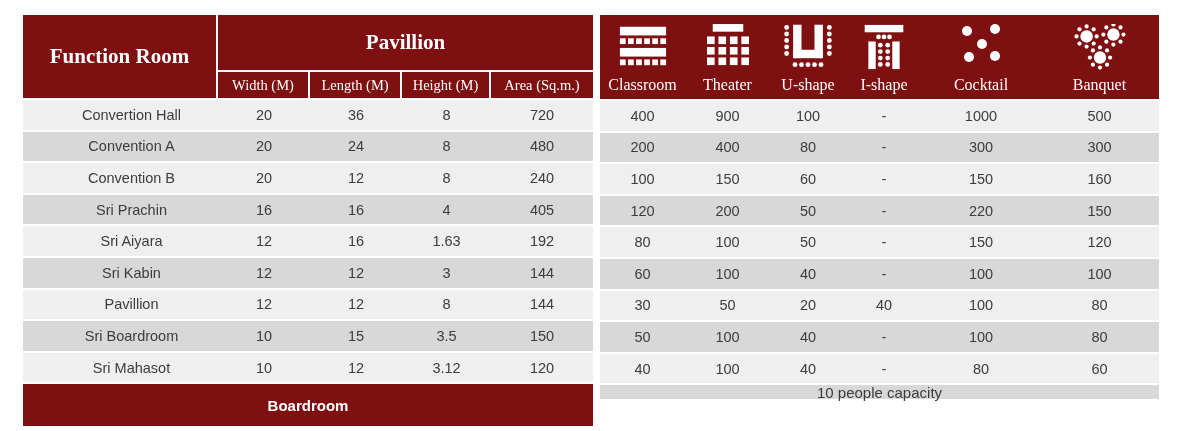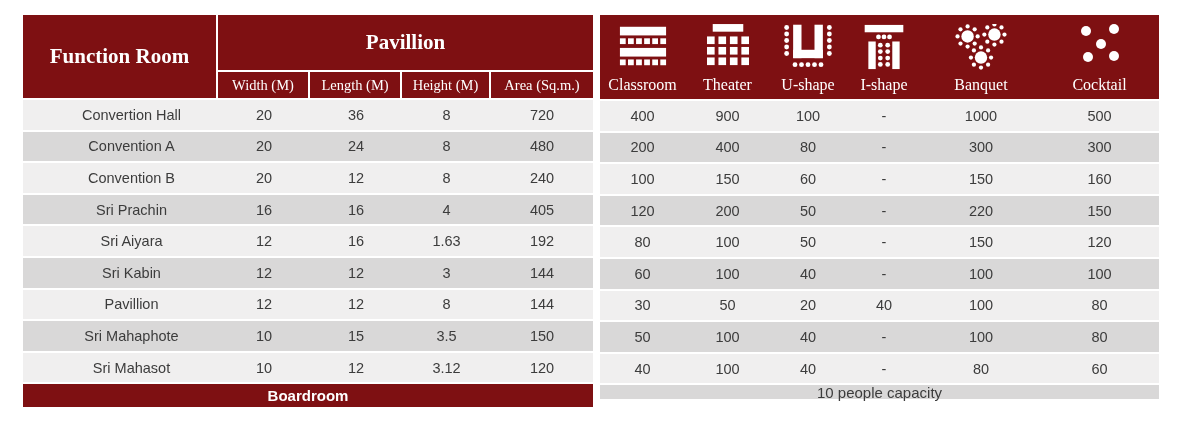--- a/index.html
+++ b/index.html
@@ -46,21 +46,21 @@
   .trow { height:29.6px; display:grid; align-items:center; color:var(--text,#3c3c3c); font-size:14.5px; }
   .trow.light { background:var(--rowLight,#f0efef); }
   .trow.dark  { background:var(--rowDark,#d9d8d8); }
   .l-row { grid-template-columns:195px 92px 92px 89px 102px; }
   .r-row { grid-template-columns:85px 85px 76px 76px 118px 119px; }
   .cell  { text-align:center; }
   .name-cell { text-align:center; padding-left:22px; }
 
   
   .l-footer {
-    margin-top:2px; height:23px; background:var(--maroon,#7e1012);
+    margin-top:2px; height:42px; background:var(--maroon,#7e1012);
     color:#fff; font-weight:bold; font-size:15px;
     display:flex; align-items:center; justify-content:center;
   }
   .r-footer {
     margin-top:2px; height:14px; background:var(--rowDark,#d9d8d8);
     color:var(--text,#3c3c3c); font-size:15px;
     display:flex; align-items:center; justify-content:center;
   }
 </style>
 </head>
@@ -122,21 +122,21 @@
             <div class="cell">144</div>
           </div>
           <div class="trow l-row light">
             <div class="cell name-cell">Pavillion</div>
             <div class="cell">12</div>
             <div class="cell">12</div>
             <div class="cell">8</div>
             <div class="cell">144</div>
           </div>
           <div class="trow l-row dark">
-            <div class="cell name-cell">Sri Mahaphote</div>
+            <div class="cell name-cell">Sri Boardroom</div>
             <div class="cell">10</div>
             <div class="cell">15</div>
             <div class="cell">3.5</div>
             <div class="cell">150</div>
           </div>
           <div class="trow l-row light">
             <div class="cell name-cell">Sri Mahasot</div>
             <div class="cell">10</div>
             <div class="cell">12</div>
             <div class="cell">3.12</div>
@@ -223,20 +223,31 @@
             <circle cx="21" cy="22" r="2.6"></circle>
               <circle cx="21" cy="29" r="2.6"></circle>
               <circle cx="21" cy="36" r="2.6"></circle>
               <circle cx="21" cy="43" r="2.6"></circle>
             <circle cx="29" cy="22" r="2.6"></circle>
               <circle cx="29" cy="29" r="2.6"></circle>
               <circle cx="29" cy="36" r="2.6"></circle>
               <circle cx="29" cy="43" r="2.6"></circle>
           </svg>
           <span>I-shape</span>
+        </div>
+
+        <div class="cap-col">
+          <svg width="48" height="40" viewBox="0 0 48 40">
+            <circle cx="10" cy="7" r="5"></circle>
+              <circle cx="38" cy="5" r="5"></circle>
+              <circle cx="25" cy="20" r="5"></circle>
+              <circle cx="12" cy="33" r="5"></circle>
+              <circle cx="38" cy="32" r="5"></circle>
+          </svg>
+          <span>Cocktail</span>
         </div>
 
         <div class="cap-col">
           <svg width="54" height="46" viewBox="0 0 56 48">
             <circle cx="14" cy="13" r="6.5"></circle>
             <circle cx="3.5" cy="13" r="2.2"></circle>
               <circle cx="24.5" cy="13" r="2.2"></circle>
               <circle cx="14" cy="2.5" r="2.2"></circle>
               <circle cx="14" cy="23.5" r="2.2"></circle>
               <circle cx="6.6" cy="5.6" r="2.2"></circle>
@@ -257,31 +268,20 @@
               <circle cx="38.5" cy="35" r="2.2"></circle>
               <circle cx="28" cy="24.5" r="2.2"></circle>
               <circle cx="28" cy="45.5" r="2.2"></circle>
               <circle cx="20.6" cy="27.6" r="2.2"></circle>
               <circle cx="35.4" cy="27.6" r="2.2"></circle>
               <circle cx="20.6" cy="42.4" r="2.2"></circle>
               <circle cx="35.4" cy="42.4" r="2.2"></circle>
           </svg>
           <span>Banquet</span>
         </div>
-
-        <div class="cap-col">
-          <svg width="48" height="40" viewBox="0 0 48 40">
-            <circle cx="10" cy="7" r="5"></circle>
-              <circle cx="38" cy="5" r="5"></circle>
-              <circle cx="25" cy="20" r="5"></circle>
-              <circle cx="12" cy="33" r="5"></circle>
-              <circle cx="38" cy="32" r="5"></circle>
-          </svg>
-          <span>Cocktail</span>
-        </div>
       </div>
 
       <div class="rows" id="right-rows">
           <div class="trow r-row light">
             <div class="cell">400</div>
             <div class="cell">900</div>
             <div class="cell">100</div>
             <div class="cell">-</div>
             <div class="cell">1000</div>
             <div class="cell">500</div>

